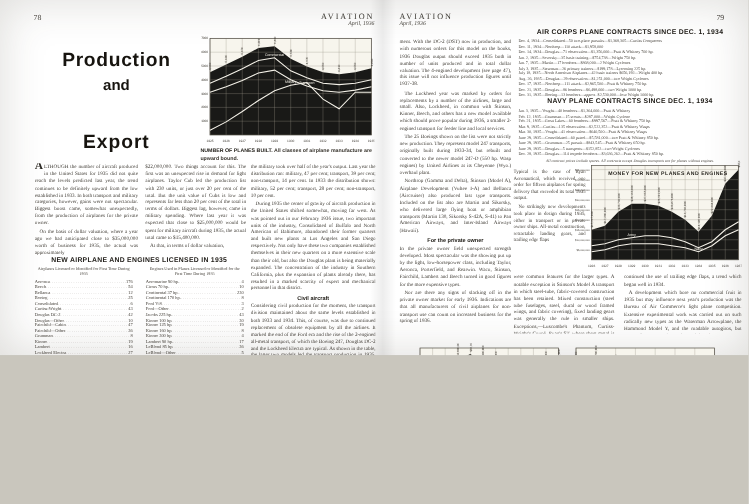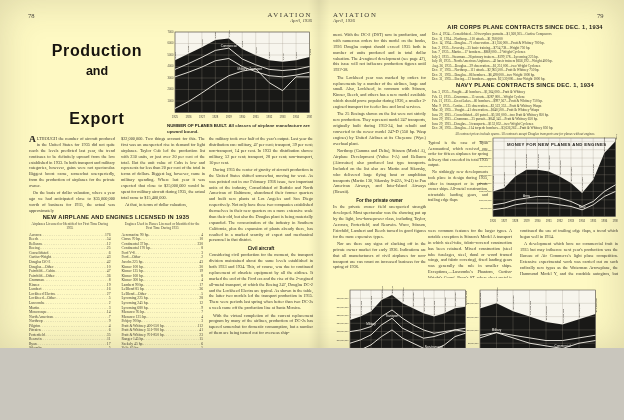--- a/index.html
+++ b/index.html
@@ -1,16 +1,16 @@
 <!DOCTYPE html>
 <html><head>
 <meta charset="utf-8">
 <style>
   html,body{margin:0;padding:0;background:#c9c6bd;}
-  .paper{position:relative;width:624px;height:348px;background:#fef9c3;overflow:hidden;
+  .paper{position:relative;width:624px;height:296px;background:#ffffff;overflow:hidden;
          box-shadow:inset 0 0 38px rgba(60,55,40,.18);color:#3b3833;}
   .gutter{position:absolute;left:308px;top:0;width:22px;height:420px;
           background:linear-gradient(to right,rgba(0,0,0,0),rgba(0,0,0,.07),rgba(0,0,0,0));}
   .abs{position:absolute;}
   .folio{font:6.5px "Liberation Serif",serif;color:#44403a;}
   .masthead{font:6.8px "Liberation Serif",serif;letter-spacing:1.6px;color:#3d3a34;}
   .issue{font:italic 4.8px "Liberation Serif",serif;color:#4a463f;}
   .bigtitle{font-family:"Liberation Sans",sans-serif;font-weight:700;color:#17140f;text-align:center;}
   .bigtitle .t1{font-size:16px;letter-spacing:.6px;}
   .bigtitle .t2{font-size:12.5px;margin:4px 0;}

